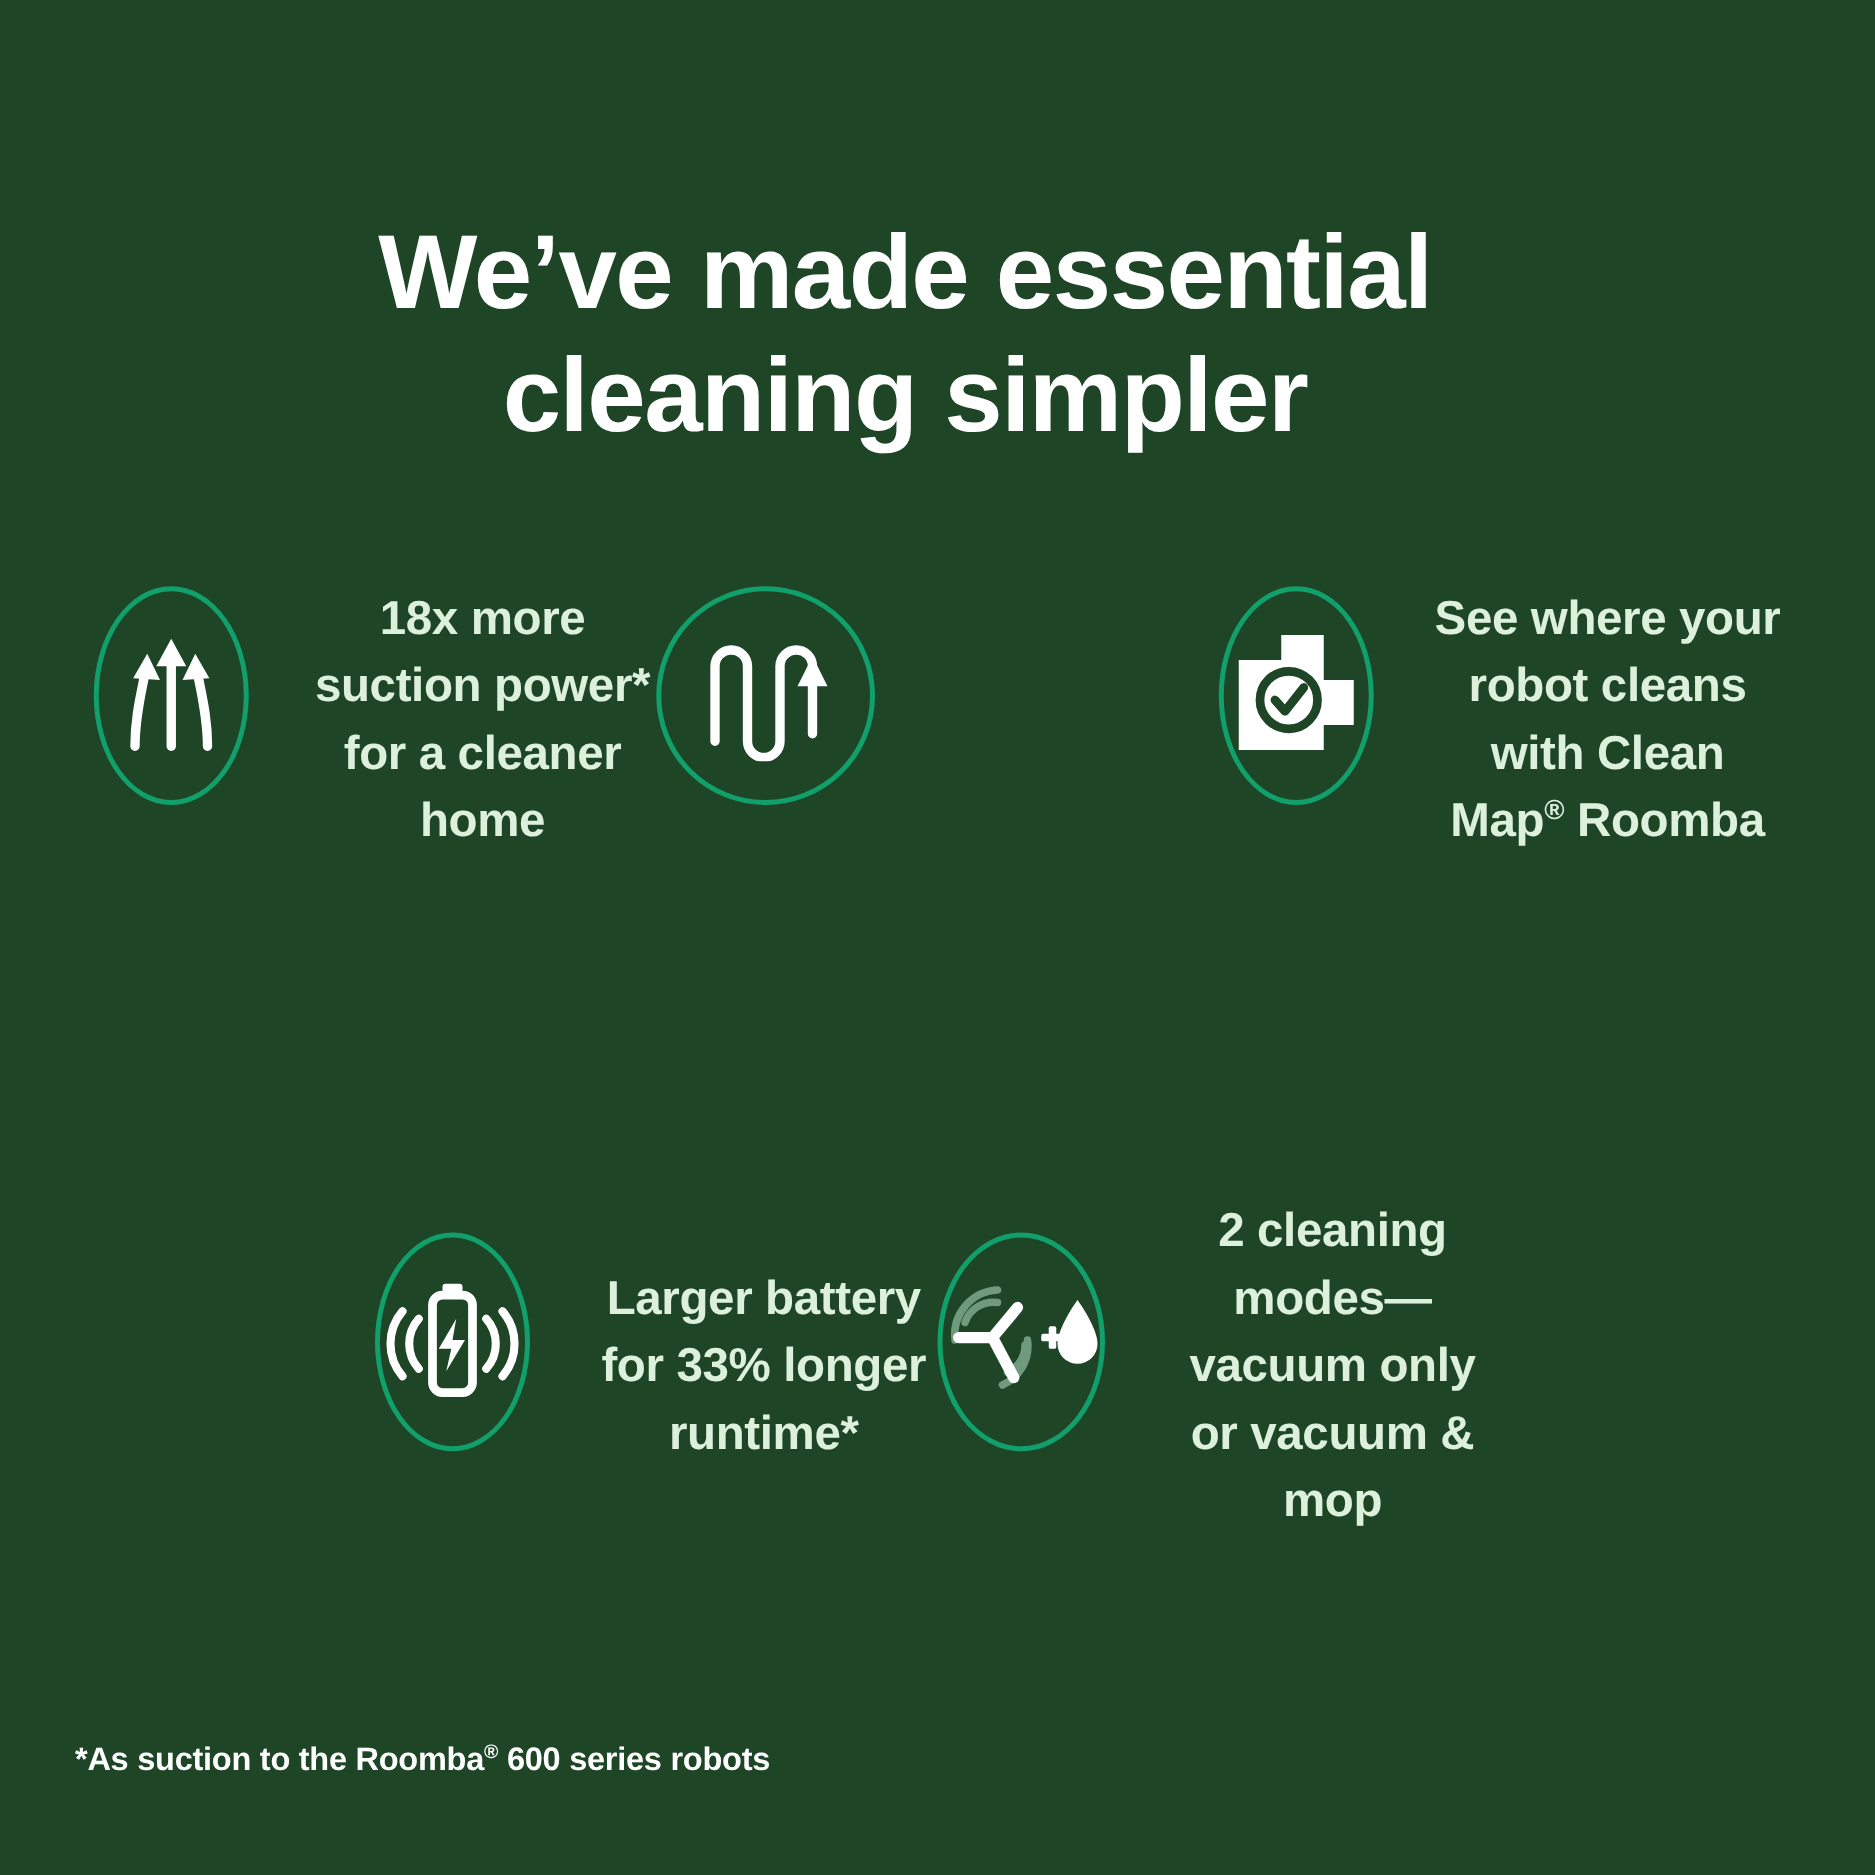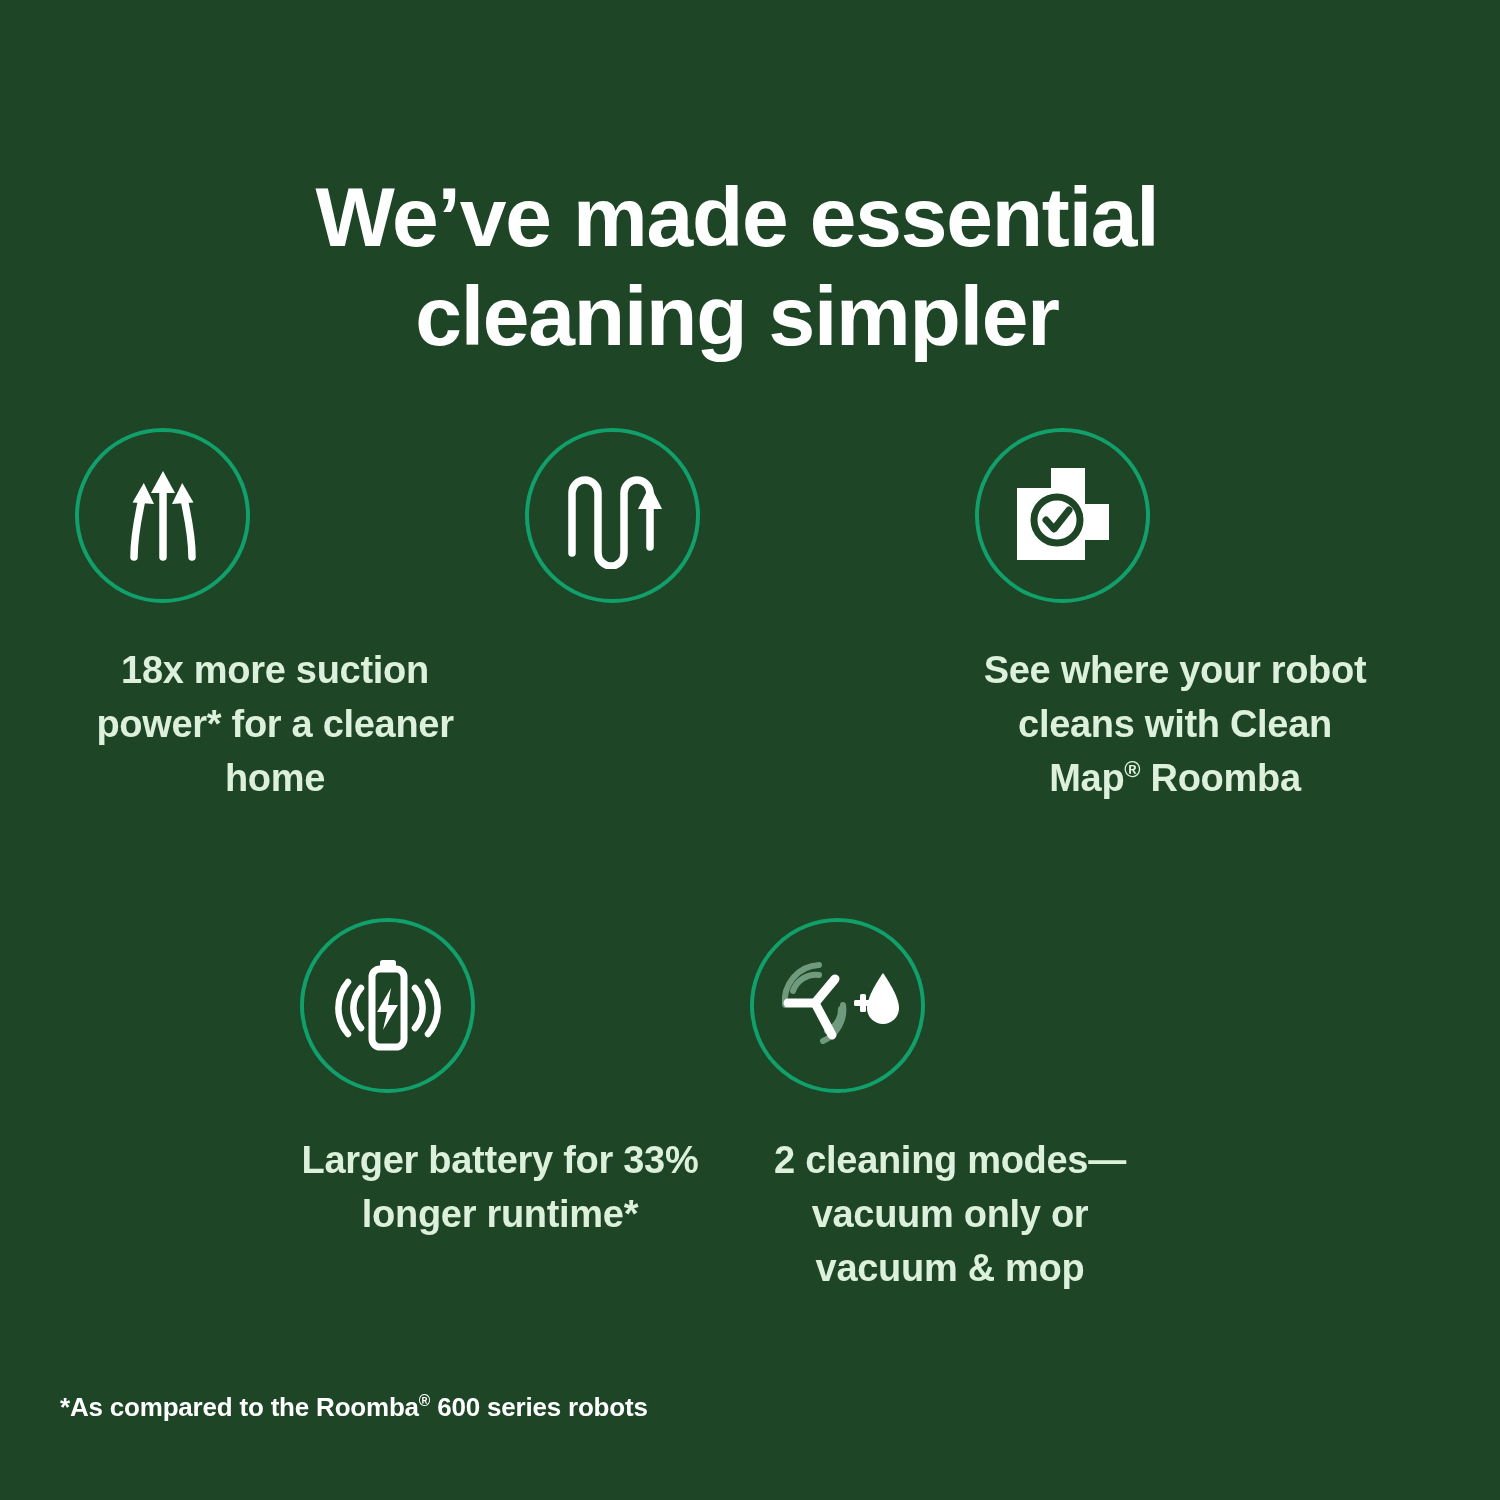--- a/index.html
+++ b/index.html
@@ -19,21 +19,21 @@
     position: relative;
     width: 1500px;
     height: 1500px;
     box-sizing: border-box;
   }
 
   
   .headline {
     position: absolute;
     top: 112px;
-    left: 13px;
+    left: 0;
     width: 1448px;
     text-align: center;
     color: #ffffff;
     font-size: 84px;
     line-height: 1.18;
     font-weight: 700;
     letter-spacing: -1.2px;
     padding: 0 240px;
     box-sizing: border-box;
   }
@@ -45,22 +45,23 @@
     width: 1500px;
     display: flex;
     justify-content: center;
   }
   .row-top { top: 428px; }
   .row-bottom { top: 918px; }
 
   .feature {
     width: 450px;
     display: flex;
-    flex-direction: column;
-    align-items: flex-start;
+    flex-direction: row;
+    align-items: center;
+    gap: 48px;
   }
 
   .circle {
     width: 175px;
     height: 175px;
     border-radius: 50%;
     border: 4px solid #11a06b;
     display: flex;
     align-items: center;
     justify-content: center;
@@ -198,15 +199,15 @@
 
             <path d="M112 12 C112 12 128 34 128 47 A16 16 0 0 1 96 47 C96 34 112 12 112 12 Z" fill="#ffffff" transform="translate(-4,0)"></path>
           </svg>
         </span>
       </div>
       <div class="caption">2 cleaning modes—vacuum only or vacuum &amp; mop</div>
     </div>
 
   </div>
 
-  <div class="footnote"><span>*As compared to the Roomba</span><sup>®</sup><span> 600 series robots</span></div>
+  <div class="footnote"><span>*As suction to the Roomba</span><sup>®</sup><span> 600 series robots</span></div>
 
 </div>
 
 </body></html>

